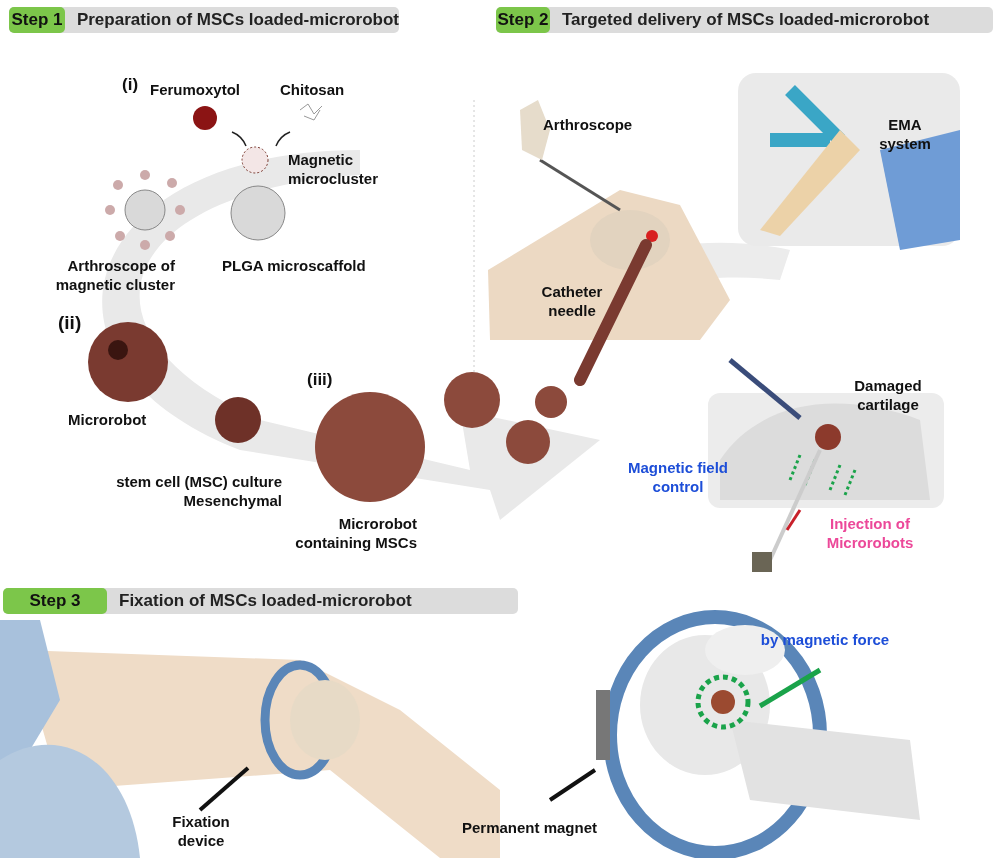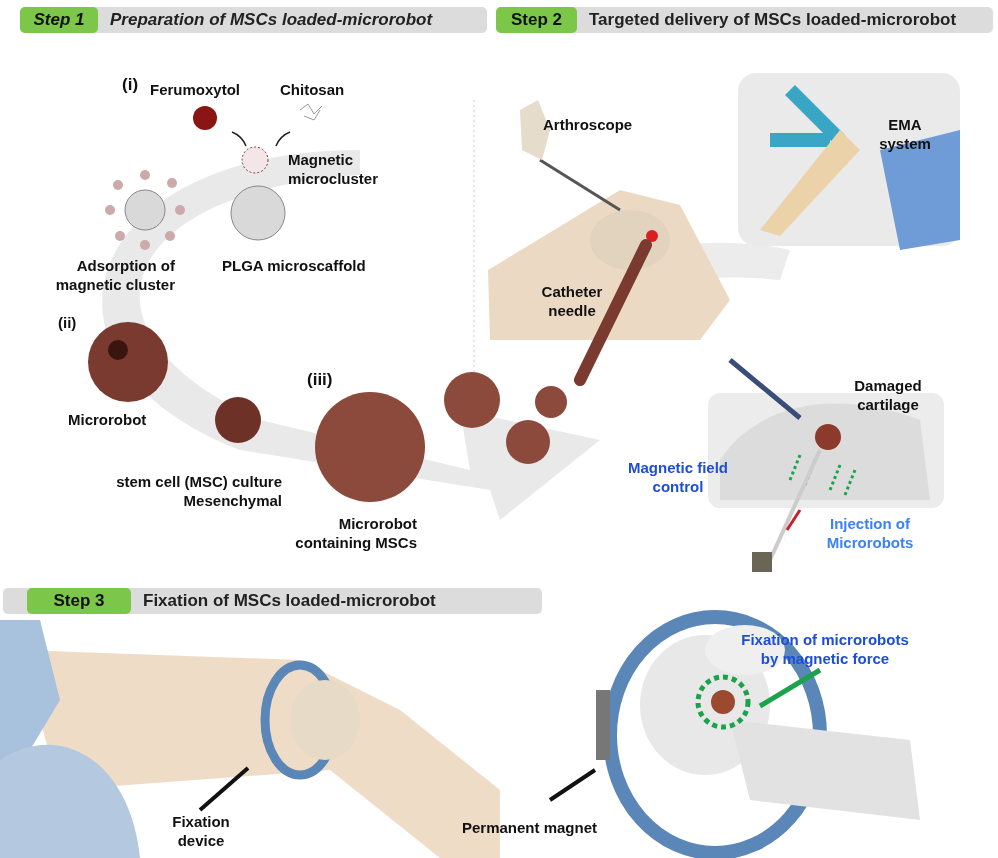--- a/index.html
+++ b/index.html
@@ -6,21 +6,21 @@
   body { width: 998px; height: 858px; position: relative; overflow: hidden;
          font-family: "Liberation Sans", sans-serif; color: #111; }
   .step-header { position: absolute; height: 26px; background: #dcdcdc; border-radius: 5px; display: flex; align-items: center; }
   .step-badge { height: 26px; background: #7cc64a; border-radius: 5px; display: flex; align-items: center; justify-content: center;
                 font-weight: bold; font-size: 17px; color: #111; }
   .step-title { font-weight: bold; font-size: 17px; color: #222; margin-left: 12px; white-space: nowrap; }
   .lbl { position: absolute; font-weight: bold; font-size: 15px; line-height: 19px; color: #111; white-space: nowrap; }
   .lbl.r { text-align: right; }
   .lbl.c { text-align: center; }
   .green { color: #1d4ed8; }
-  .red { color: #3b82f6; }
+  .red { color: #ec4899; }
   svg.art { position: absolute; left: 0; top: 0; }
 </style>
 </head>
 <body>
 
 <svg class="art" width="998" height="858" viewBox="0 0 998 858">
 
   <path d="M 360 175 C 120 190, 60 330, 260 420 L 470 470 L 460 410 L 600 440 L 500 520 L 490 490 L 240 450 C 10 360, 80 150, 360 150 Z" fill="#e9e9e9"></path>
   <path d="M 560 330 C 560 250, 700 230, 790 250 L 780 280 C 690 270, 600 290, 600 340 Z" fill="#ececec"></path>
 
@@ -98,46 +98,46 @@
   <rect x="596" y="690" width="14" height="70" fill="#777"></rect>
   <ellipse cx="705" cy="705" rx="65" ry="70" fill="#e8e8e8"></ellipse>
   <ellipse cx="745" cy="650" rx="40" ry="25" fill="#efefef"></ellipse>
   <path d="M 730 720 L 910 740 L 920 820 L 750 800 Z" fill="#e2e2e2"></path>
   <circle cx="723" cy="702" r="25" fill="none" stroke="#1aa34a" stroke-width="5" stroke-dasharray="5,4"></circle>
   <circle cx="723" cy="702" r="12" fill="#9b4a30"></circle>
   <line x1="820" y1="670" x2="760" y2="706" stroke="#1aa34a" stroke-width="5"></line>
   <line x1="550" y1="800" x2="595" y2="770" stroke="#111" stroke-width="4"></line>
 </svg>
 
-<div class="step-header" style="left:20px; top:7px; width:467px;font-style:italic;">
+<div class="step-header" style="left:9px; top:7px; width:390px;">
   <div class="step-badge" style="width:78px;">Step 1</div>
   <div class="step-title">Preparation of MSCs loaded-microrobot</div>
 </div>
 <div class="step-header" style="left:496px; top:7px; width:497px;">
-  <div class="step-badge" style="width:81px;">Step 2</div>
+  <div class="step-badge" style="width:54px;">Step 2</div>
   <div class="step-title">Targeted delivery of MSCs loaded-microrobot</div>
 </div>
-<div class="step-header" style="left:3px; top:588px; width:515px;padding-left:24px;">
+<div class="step-header" style="left:3px; top:588px; width:515px;">
   <div class="step-badge" style="width:104px;">Step 3</div>
   <div class="step-title">Fixation of MSCs loaded-microrobot</div>
 </div>
 
 <div class="lbl" style="left:122px; top:75px; font-size:17px;">(i)</div>
 <div class="lbl" style="left:150px; top:80px;">Ferumoxytol</div>
 <div class="lbl" style="left:280px; top:80px;">Chitosan</div>
 <div class="lbl" style="left:288px; top:150px;">
   <div>Magnetic</div>
   <div>microcluster</div>
 </div>
 <div class="lbl r" style="left:30px; top:256px; width:145px;">
-  <div>Adsorption of</div>
+  <div>Arthroscope of</div>
   <div>magnetic cluster</div>
 </div>
 <div class="lbl" style="left:222px; top:256px;">PLGA microscaffold</div>
-<div class="lbl" style="left:58px; top:313px; font-size:15px;">(ii)</div>
+<div class="lbl" style="left:58px; top:313px; font-size:19px;">(ii)</div>
 <div class="lbl" style="left:68px; top:410px;">Microrobot</div>
 <div class="lbl r" style="left:80px; top:472px; width:202px;">
   <div>stem cell (MSC) culture</div>
   <div>Mesenchymal</div>
 </div>
 <div class="lbl" style="left:307px; top:370px; font-size:17px;">(iii)</div>
 <div class="lbl r" style="left:275px; top:514px; width:142px;">
   <div>Microrobot</div>
   <div>containing MSCs</div>
 </div>
@@ -163,15 +163,14 @@
   <div>Injection of</div>
   <div>Microrobots</div>
 </div>
 
 <div class="lbl c" style="left:160px; top:812px; width:82px;">
   <div>Fixation</div>
   <div>device</div>
 </div>
 <div class="lbl" style="left:462px; top:818px;">Permanent magnet</div>
 <div class="lbl c green" style="left:730px; top:630px; width:190px;">
-  <div>Fixation of microrobots</div>
   <div>by magnetic force</div>
 </div>
 
 </body></html>

